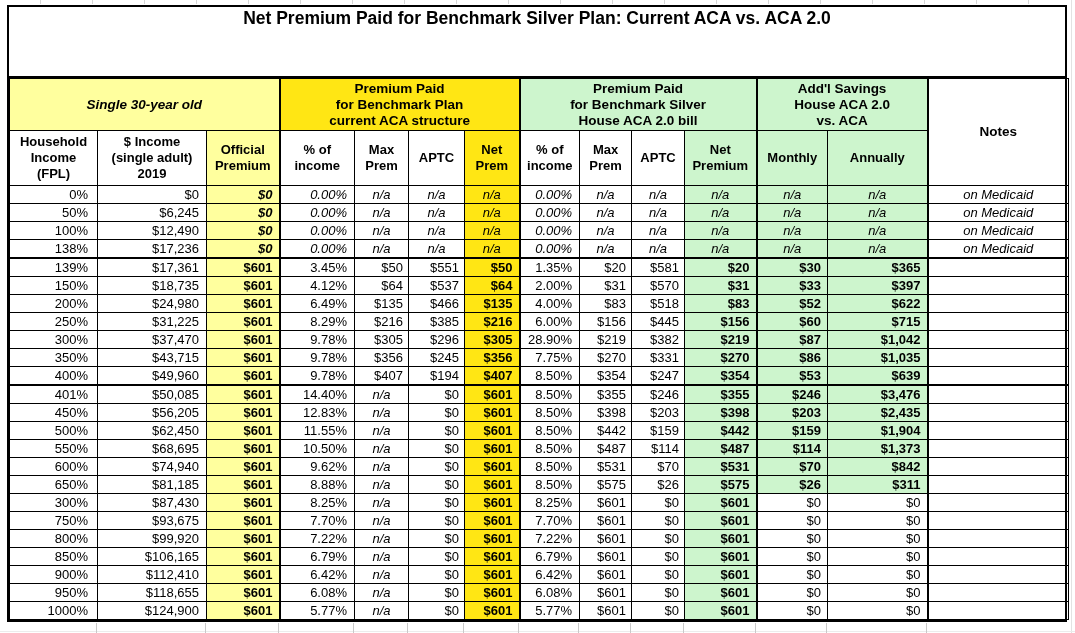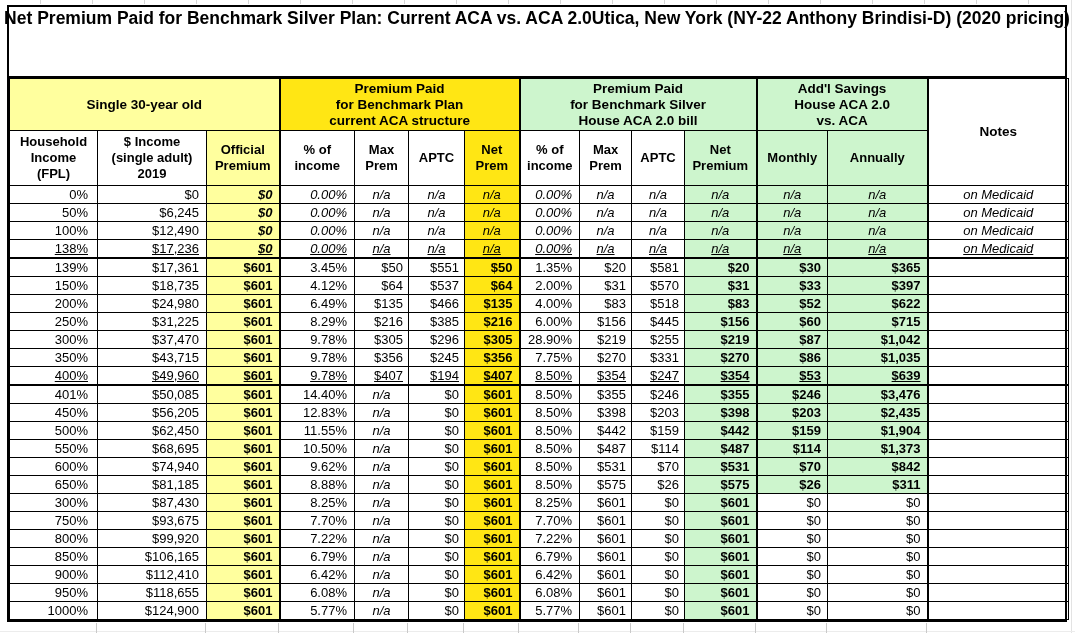--- a/index.html
+++ b/index.html
@@ -19,52 +19,51 @@
     border-bottom:2px solid var(--bd);
     height:71px;display:flex;flex-direction:row;justify-content:center;
   }
   .title div{text-align:center;font-weight:bold;font-size:17.5px;line-height:22px;white-space:nowrap;}
 
   table{border-collapse:collapse;table-layout:fixed;width:100%;}
   th,td{border:1px solid var(--bd);overflow:hidden;}
   th{font-size:13px;font-weight:bold;text-align:center;vertical-align:middle;white-space:pre-line;line-height:16px;padding:0;}
   tr.grp th{height:52px;font-size:13.5px;}
   tr.sub th{height:55px;}
-  .th-single{font-size:17px;}
+  .th-single{font-size:17px;font-style:italic;}
   .bg-ly{background:var(--ly);}
   .bg-y{background:var(--y);}
   .bg-g{background:var(--g);}
   .v2{border-left:2px solid var(--bd);}
 
   td{height:17px;line-height:17px;font-size:13px;text-align:right;padding:0 5px 0 0;white-space:nowrap;}
   td.c0{padding-right:9px;}
   td.c1{padding-right:7px;}
   td.c2{font-weight:bold;background:var(--ly);padding-right:6px;}
   td.c3,td.c7{padding-right:7px;}
   td.c6{font-weight:bold;background:var(--y);padding-right:6px;}
   td.c10{font-weight:bold;background:var(--g);padding-right:6px;}
   td.c11,td.c12{font-weight:bold;background:var(--g);padding-right:6px;}
   td.c13{text-align:center;padding:0;font-style:italic;}
   td.na{font-style:italic;font-weight:normal !important;text-align:center !important;padding:0 !important;margin-left:12px;}
   td.ital{font-style:italic;}
   td.zero{background:#fff !important;font-weight:normal !important;}
-  tr.sep td{border-bottom:2px solid var(--bd);text-decoration:underline;}
+  tr.sep td{border-bottom:2px solid var(--bd);}
 
   .stub{position:absolute;width:1px;background:#c9c9c9;}
   .stub.top{background:#d6d6d6;}
   .vline-right{position:absolute;left:1071px;top:0;width:1px;height:633px;background:#e3e3e3;}
   .hline-bottom{position:absolute;left:0;top:631px;width:1075px;height:1px;background:#ececec;}
 </style>
 </head>
 <body>
 
 <div class="wrap">
   <div class="title">
     <div>Net Premium Paid for Benchmark Silver Plan: Current ACA vs. ACA 2.0</div>
-    <div>Utica, New York (NY-22 Anthony Brindisi-D) (2020 pricing)</div>
   </div>
 
   <table>
     <colgroup>
       <col style="width:88px">
         <col style="width:109px">
         <col style="width:73px">
       <col style="width:75px">
         <col style="width:54px">
         <col style="width:56px">
@@ -250,21 +249,21 @@
         <tr>
           <td class="c0">300%</td>
           <td class="c1">$37,470</td>
           <td class="c2">$601</td>
           <td class="c3 v2">9.78%</td>
           <td class="c4">$305</td>
           <td class="c5">$296</td>
           <td class="c6">$305</td>
           <td class="c7 v2">28.90%</td>
           <td class="c8">$219</td>
-          <td class="c9">$255</td>
+          <td class="c9">$382</td>
           <td class="c10">$219</td>
           <td class="c11 v2">$87</td>
           <td class="c12">$1,042</td>
           <td class="c13 v2"></td>
         </tr>
         <tr>
           <td class="c0">350%</td>
           <td class="c1">$43,715</td>
           <td class="c2">$601</td>
           <td class="c3 v2">9.78%</td>

